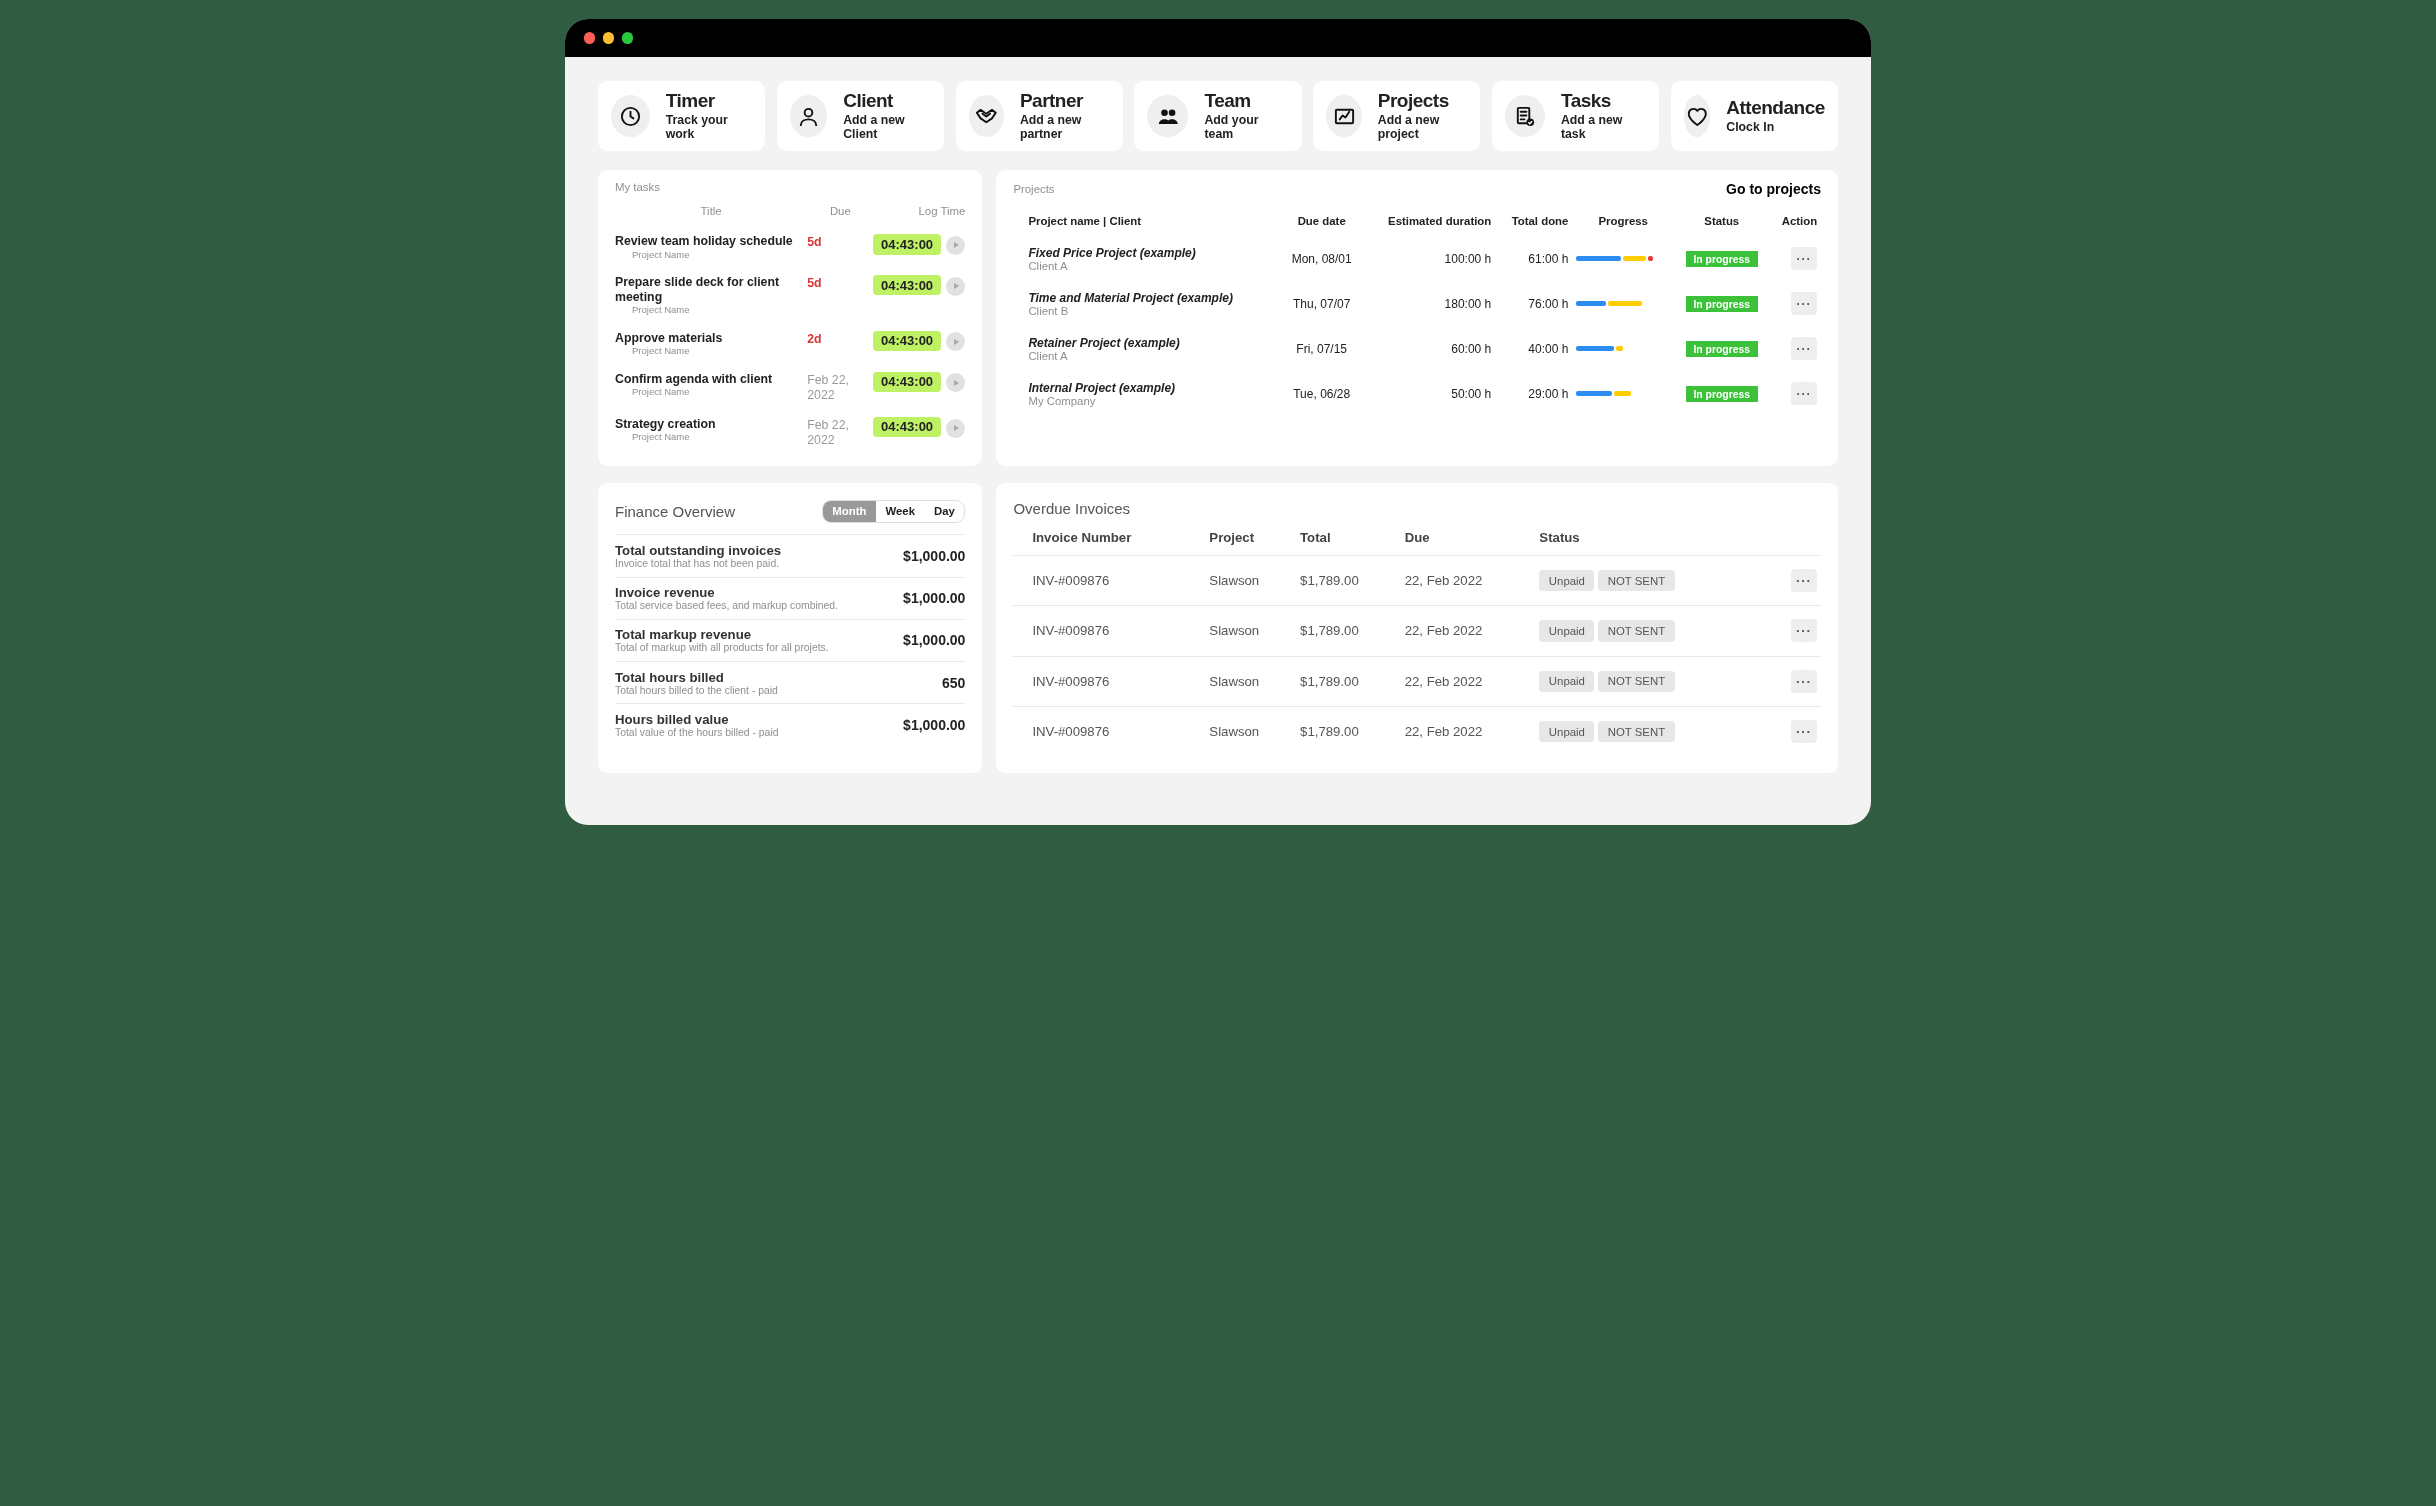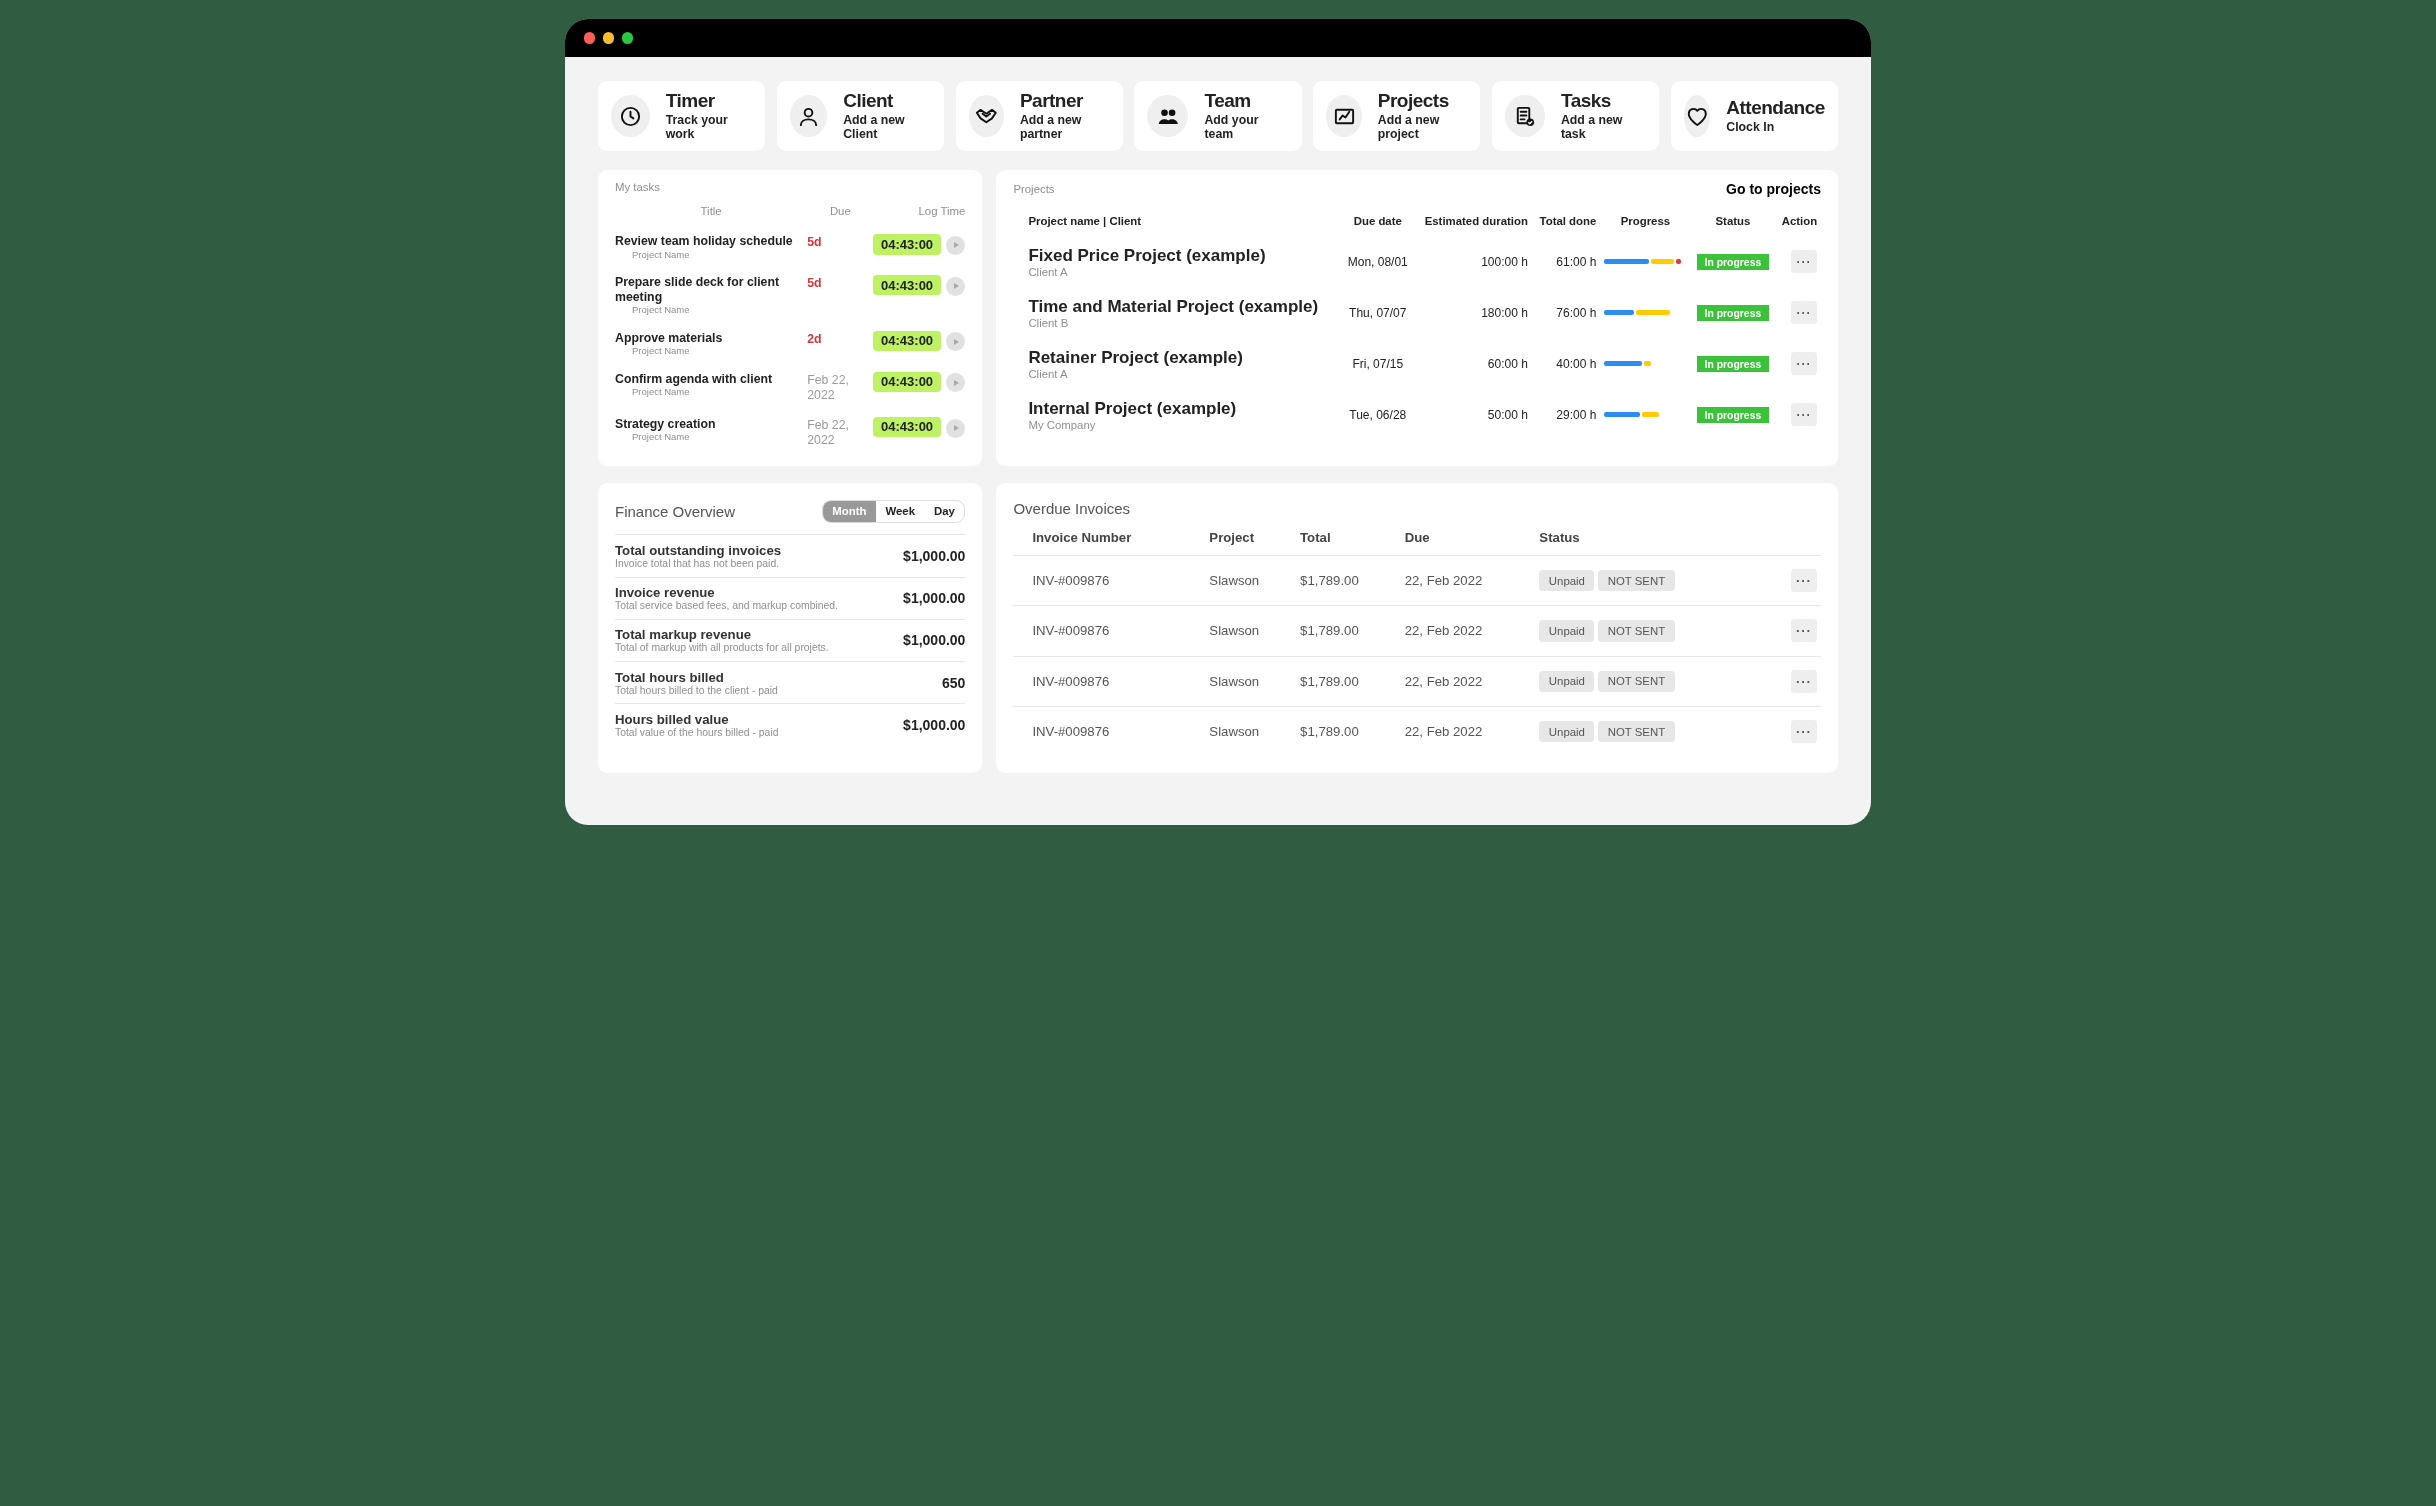--- a/index.html
+++ b/index.html
@@ -76,21 +76,21 @@
     .ltbadge { background: #bef264; padding: 2.8px 7.6px; border-radius: 4px; font-size: 13px; font-weight:600; display:inline-block;}
     .playbtn { width:19px; height:19px; border-radius:50%; background:#e1e1e1; display:inline-flex; align-items:center; justify-content:center; margin-left:5.7px; vertical-align:middle; cursor:pointer;}
     .playbtn::after { content:''; border-left:5.7px solid #aaa; border-top:3.8px solid transparent; border-bottom:3.8px solid transparent; margin-left:0.9px;}
     .projects table { width: 100%; margin-top: 9.5px; border-collapse: collapse; }
     .projects thead th { text-align:left; color:#222; font-weight:700; font-size:11.4px; padding:7.6px 3.8px 9.5px;}
     .projects thead th.r { text-align: right; }
     .projects thead th.c { text-align: center; }
     .projects tbody td { padding: 9.5px 3.8px; font-size:12px; vertical-align: middle;}
     .projects tbody td.c { text-align: center; }
     .projects tbody td.r { text-align: right; }
-    .proj-name { font-weight: 700; font-size: 17px; }
+    .proj-name { font-weight: 700; font-size: 12px; font-style: italic; }
     .proj-client { color: #8f8f8f; font-size: 11.4px; }
     .progress-bar { display:flex; gap:1.9px; align-items:center; }
     .pb-seg { height: 4.7px; border-radius: 1.9px; }
     .status-badge { background:#3cc13b; color:#fff; font-size:10.4px; font-weight:600; padding:2.8px 7.6px; border-radius:0; }
     .kebab { background:#eee; width:26.5px; height:23px; border-radius:3.8px; display:inline-flex; align-items:center; justify-content:center; cursor:pointer; font-weight:700; letter-spacing:0.9px; color:#555;}
     .row3 { display:flex; gap:14px; margin-top:17px; }
     .finance { flex:0 0 31%; padding:17px 17px 9.5px; }
     .finance-head { display:flex; justify-content:space-between; align-items:center; margin-bottom:11.4px;}
     .finance-head h4 { font-size:15px; font-weight:500; color:#555; }
     .toggle { display:flex; border:0.9px solid #ddd; border-radius:9px; overflow:hidden;}

